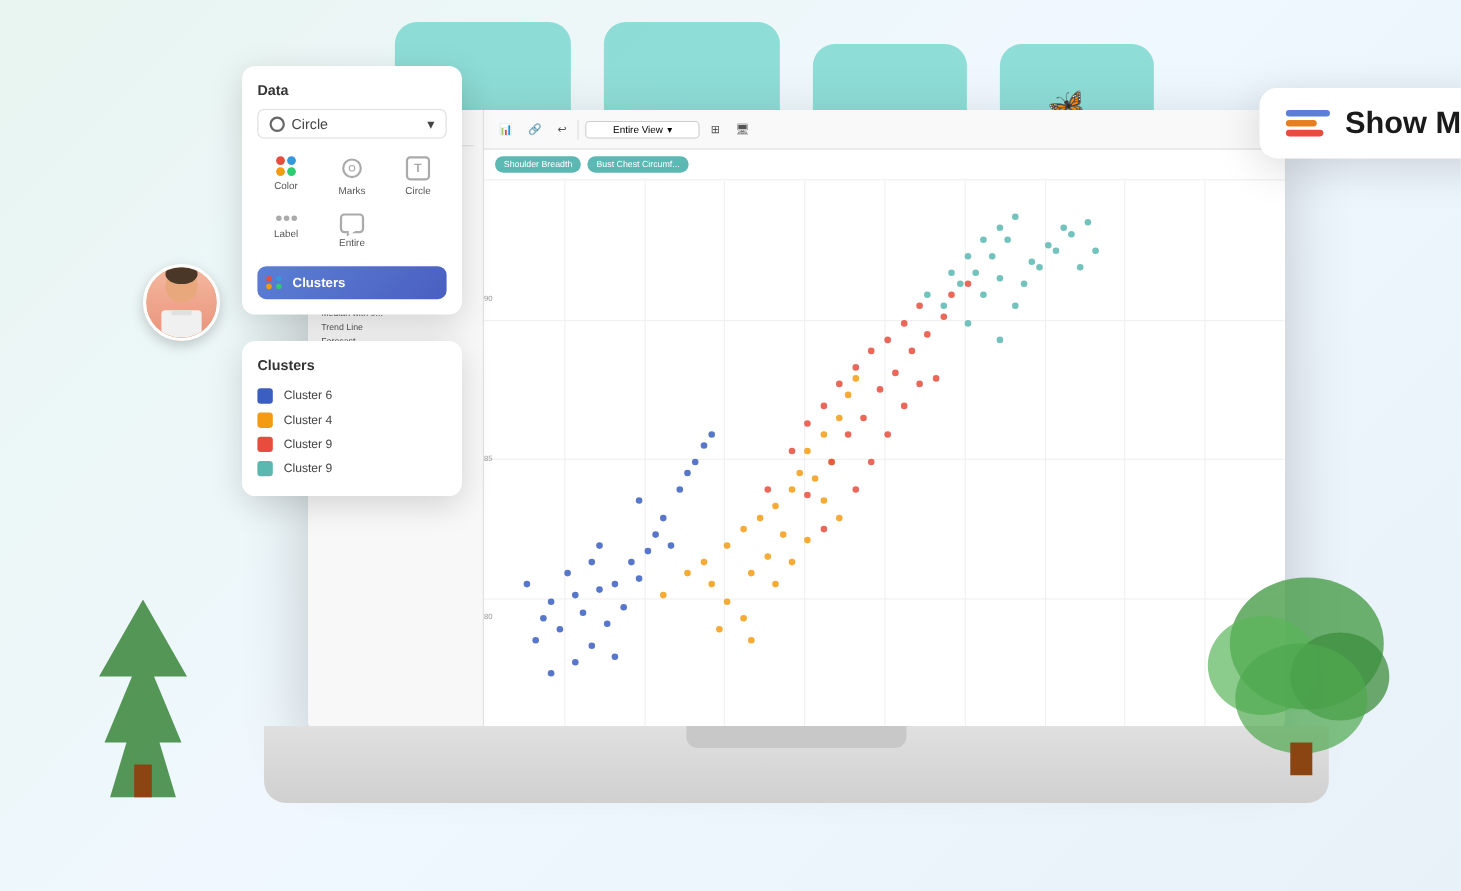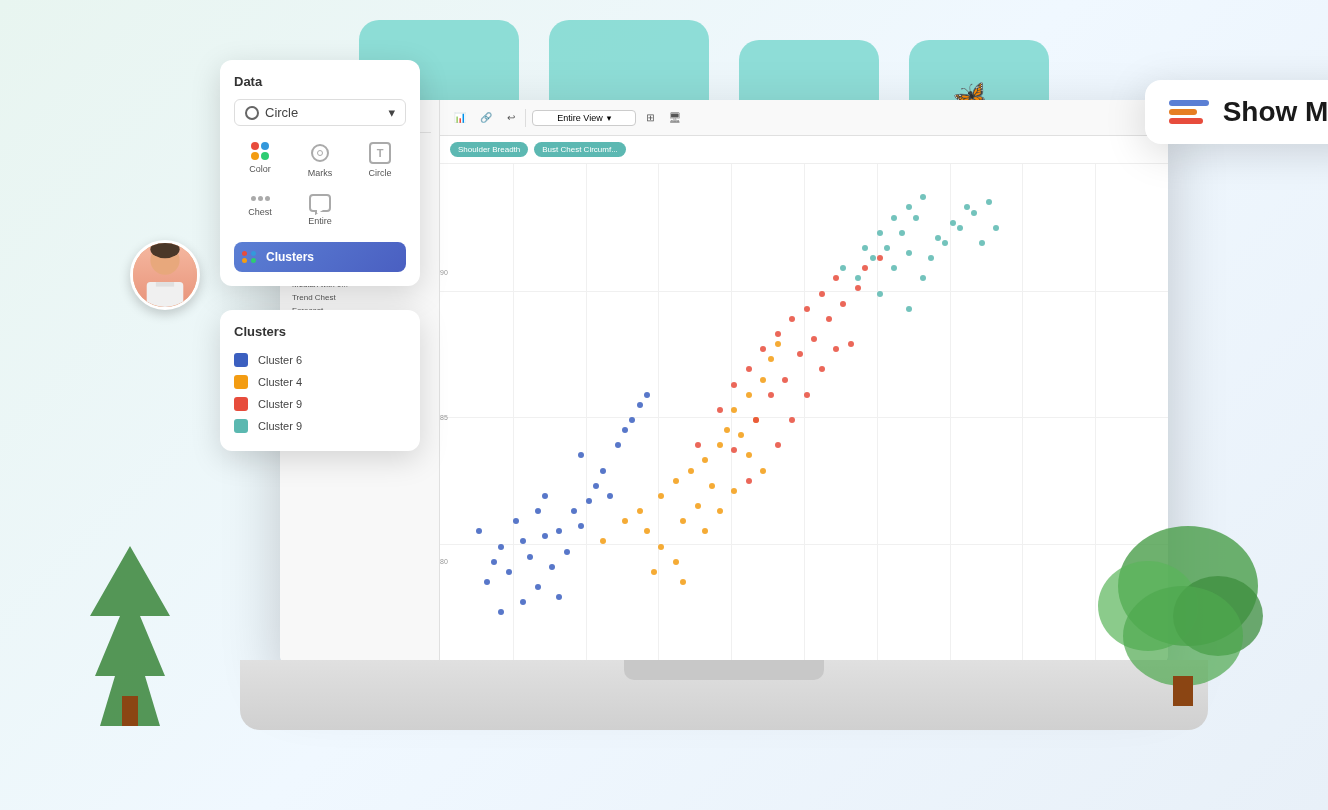--- a/index.html
+++ b/index.html
@@ -522,21 +522,21 @@
       <div class="sidebar-section-title">Summarize</div>
       <div class="sidebar-item">Constant Line</div>
       <div class="sidebar-item">Average Line</div>
       <div class="sidebar-item">Median with Q...</div>
       <div class="sidebar-item">Box Plot</div>
       <div class="sidebar-item">Totals</div>
 
       <div class="sidebar-section-title">Model</div>
       <div class="sidebar-item">Average with 9...</div>
       <div class="sidebar-item">Median with 9...</div>
-      <div class="sidebar-item">Trend Chest</div>
+      <div class="sidebar-item">Trend Line</div>
       <div class="sidebar-item">Forecast</div>
       <div class="sidebar-item" style="color:#3b5fc0;font-weight:600;">Cluster</div>
 
       <div class="sidebar-section-title">Custom</div>
       <div class="sidebar-item">Reference Lin...</div>
       <div class="sidebar-item">Reference Ran...</div>
       <div class="sidebar-item">Distribution Ba...</div>
       <div class="sidebar-item">Box Plot</div>
     </div>
 
@@ -767,21 +767,21 @@
       <div style="width:22px;height:22px;border:2px solid #aaa;border-radius:4px;display:flex;align-items:center;justify-content:center;font-size:11px;font-weight:bold;color:#aaa;">T</div>
       <span class="marks-btn-label">Circle</span>
     </div>
 
     <div class="marks-btn">
       <div style="display:grid;grid-template-columns:1fr 1fr 1fr;gap:2px;padding:2px;">
         <div style="width:5px;height:5px;border-radius:50%;background:#aaa;"></div>
         <div style="width:5px;height:5px;border-radius:50%;background:#aaa;"></div>
         <div style="width:5px;height:5px;border-radius:50%;background:#aaa;"></div>
       </div>
-      <span class="marks-btn-label">Chest</span>
+      <span class="marks-btn-label">Label</span>
     </div>
 
     <div class="marks-btn">
       <div style="width:22px;height:18px;border:2px solid #aaa;border-radius:4px;position:relative;">
         <div style="position:absolute;bottom:-5px;left:4px;width:8px;height:5px;background:white;border-left:2px solid #aaa;border-bottom:2px solid #aaa;clip-path:polygon(0 0, 100% 0, 0 100%);"></div>
       </div>
       <span class="marks-btn-label">Entire</span>
     </div>
   </div>
 

